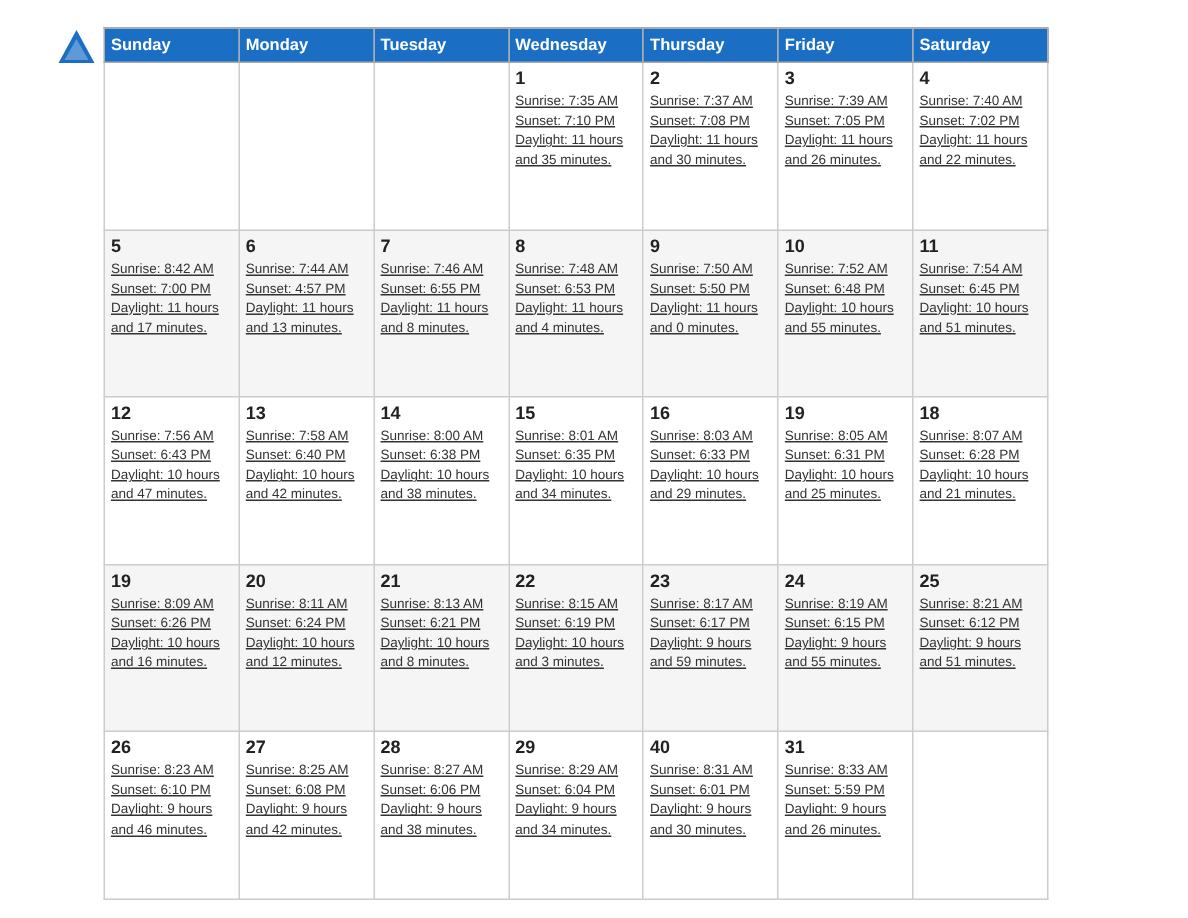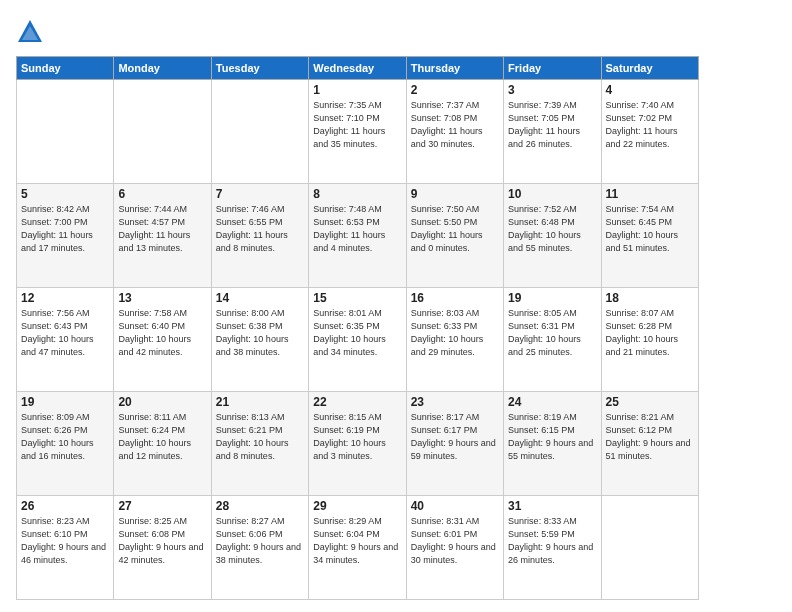--- a/index.html
+++ b/index.html
@@ -6,23 +6,23 @@
     body {
       font-family: Arial, sans-serif;
       background: #fff;
       width: 792px;
       height: 612px;
       overflow: hidden;
     }
     .page {
       width: 719px;
       height: 612px;
-      padding: 18px 20px 12px 16px;
+      padding: 18px 20px 12px 37px;
       display: flex;
-      flex-direction: column;
+      flex-direction: row;
     }
     .header {
       display: flex;
       justify-content: space-between;
       align-items: flex-start;
       margin-bottom: 10px;
     }
     .logo {
       display: flex;
       align-items: center;
@@ -88,20 +88,21 @@
       font-size: 12px;
       font-weight: bold;
       color: #222;
       display: block;
       margin-bottom: 2px;
     }
     .day-info {
       font-size: 9px;
       color: #333;
       line-height: 1.45;
+      text-decoration: underline;
     }
     .empty-cell {
       background: #f9f9f9;
     }
     tr:nth-child(even) td {
       background: #f5f5f5;
     }
     tr:nth-child(odd) td {
       background: #fff;
     }

